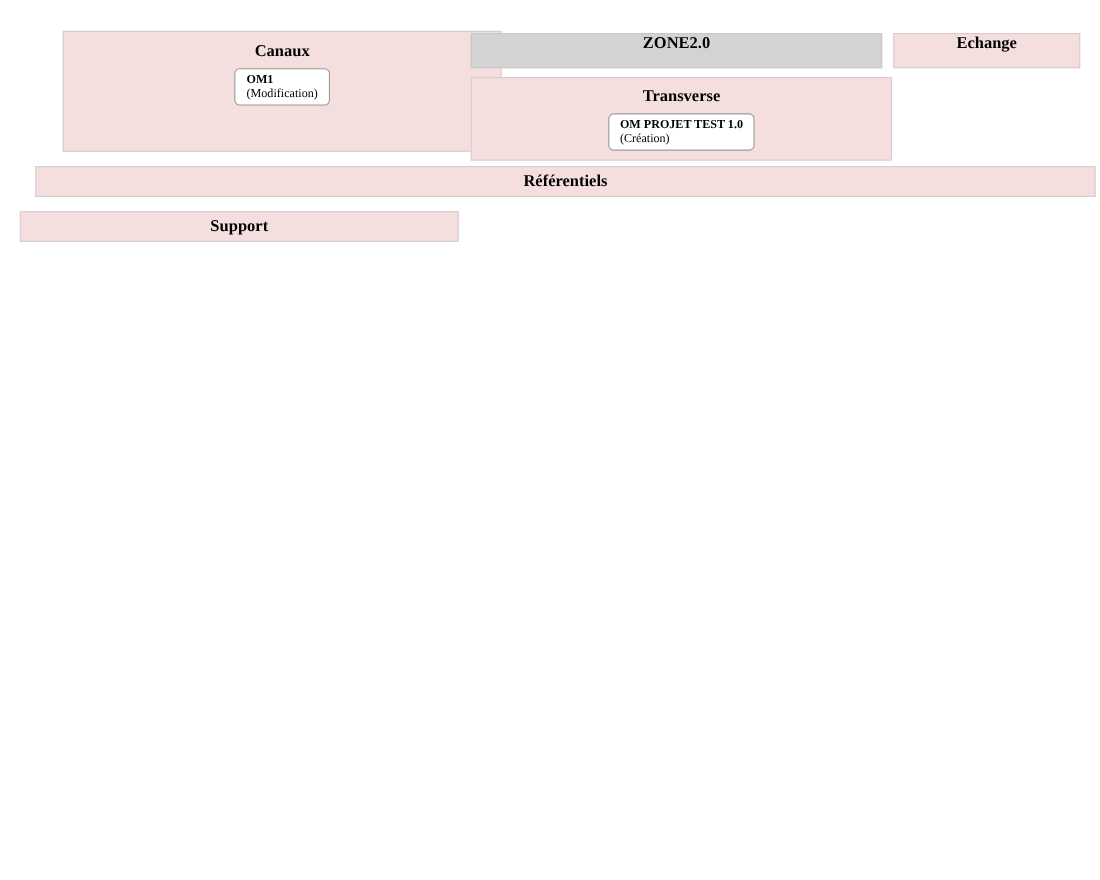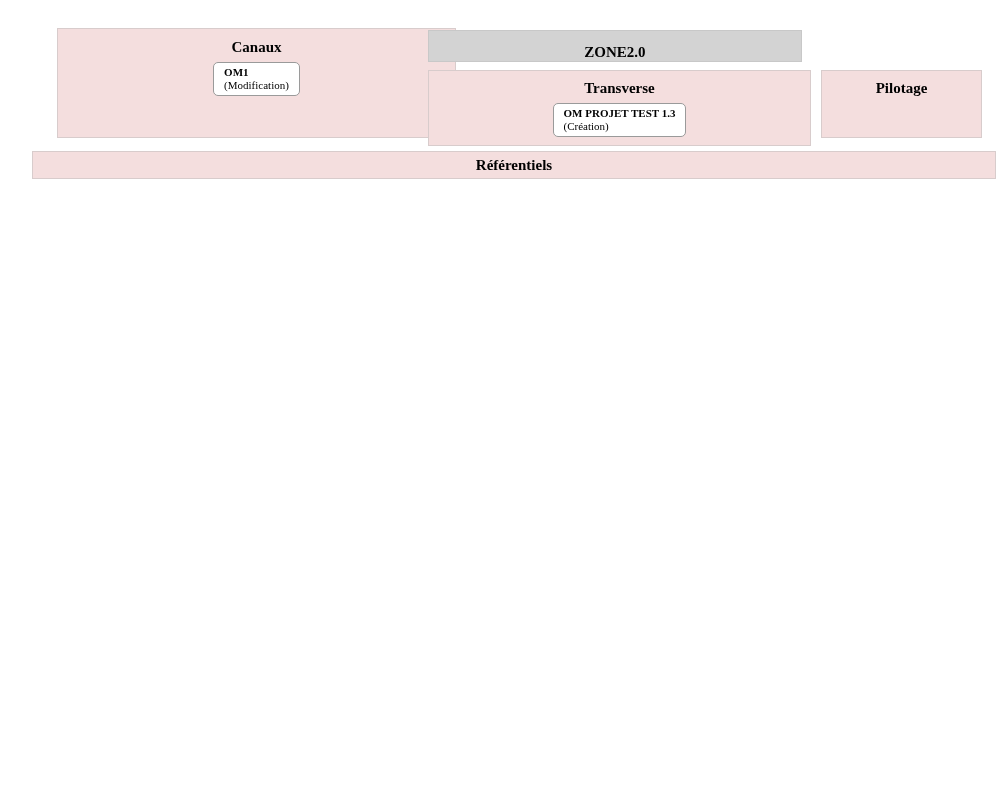--- a/index.html
+++ b/index.html
@@ -42,21 +42,21 @@
     line-height: 1.2;
     margin: 0;
     padding: 0;
     text-align: center;
     white-space: nowrap;
   }
 
   
   .panel.bar {
     display: flex;
-    align-items: flex-end;
+    align-items: flex-start;
     justify-content: center;
   }
 
   
   .items {
     display: flex;
     flex-direction: column;
     align-items: center;
     gap: 4px;
     margin-top: 6px;
@@ -111,33 +111,36 @@
         <span class="item-name">OM1</span>
         <span class="item-state">(Modification)</span>
       </div>
     </div>
   </div>
 
   <div class="panel gray bar" id="panel-zone-header">
     <span class="panel-title">ZONE2.0</span>
   </div>
 
+  <div class="panel bar" id="panel-echange">
+    <span class="panel-title">Echange</span>
+  </div>
 
   <div class="panel" id="panel-transverse">
     <span class="panel-title">Transverse</span>
     <div class="items">
       <div class="item-card">
-        <span class="item-name">OM PROJET TEST 1.3</span>
+        <span class="item-name">OM PROJET TEST 1.0</span>
         <span class="item-state">(Création)</span>
       </div>
     </div>
   </div>
 
-  <div class="panel" id="panel-pilotage">
-    <span class="panel-title">Pilotage</span>
-  </div>
 
   <div class="panel" id="panel-referentiels">
     <span class="panel-title">Référentiels</span>
   </div>
 
+  <div class="panel" id="panel-support">
+    <span class="panel-title">Support</span>
+  </div>
 
 </div>
 
 </body></html>

